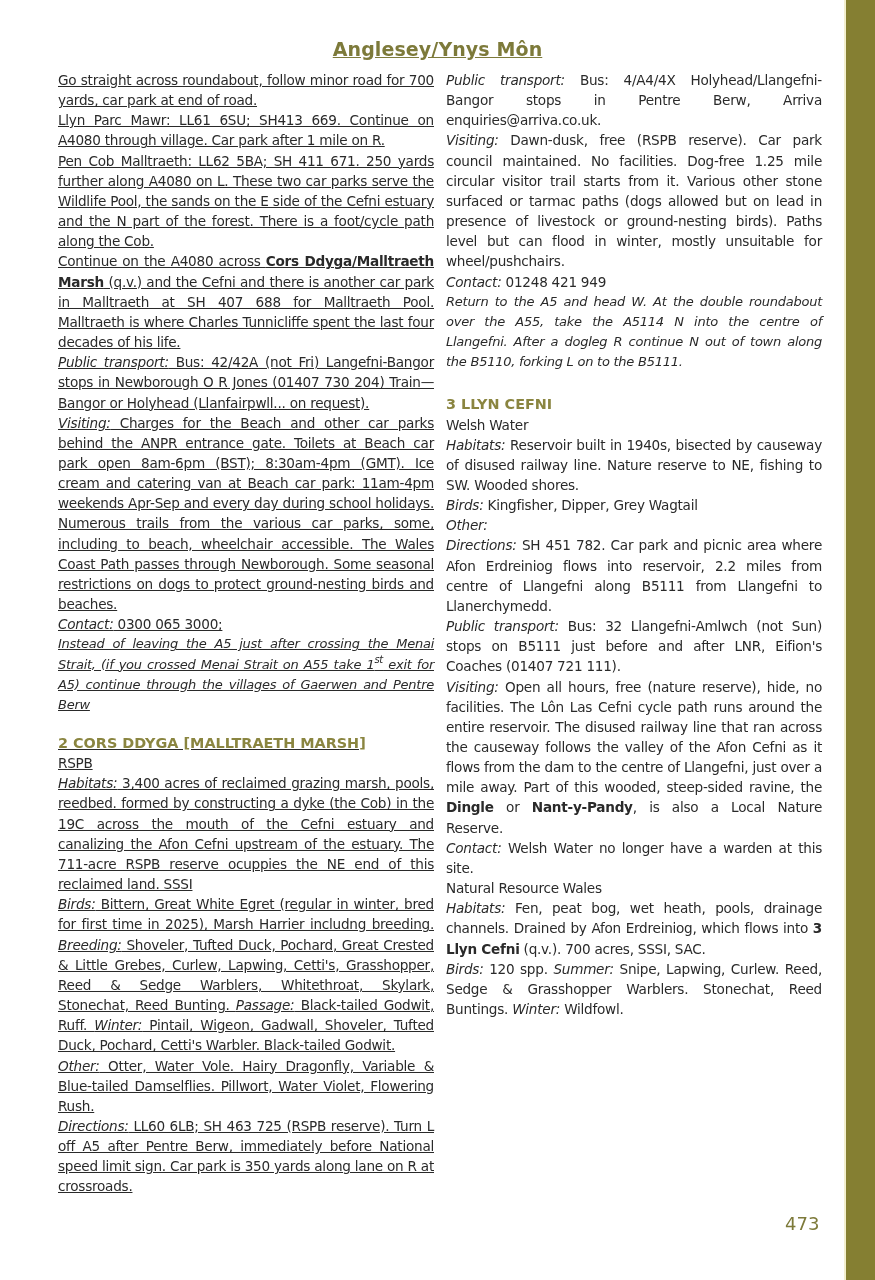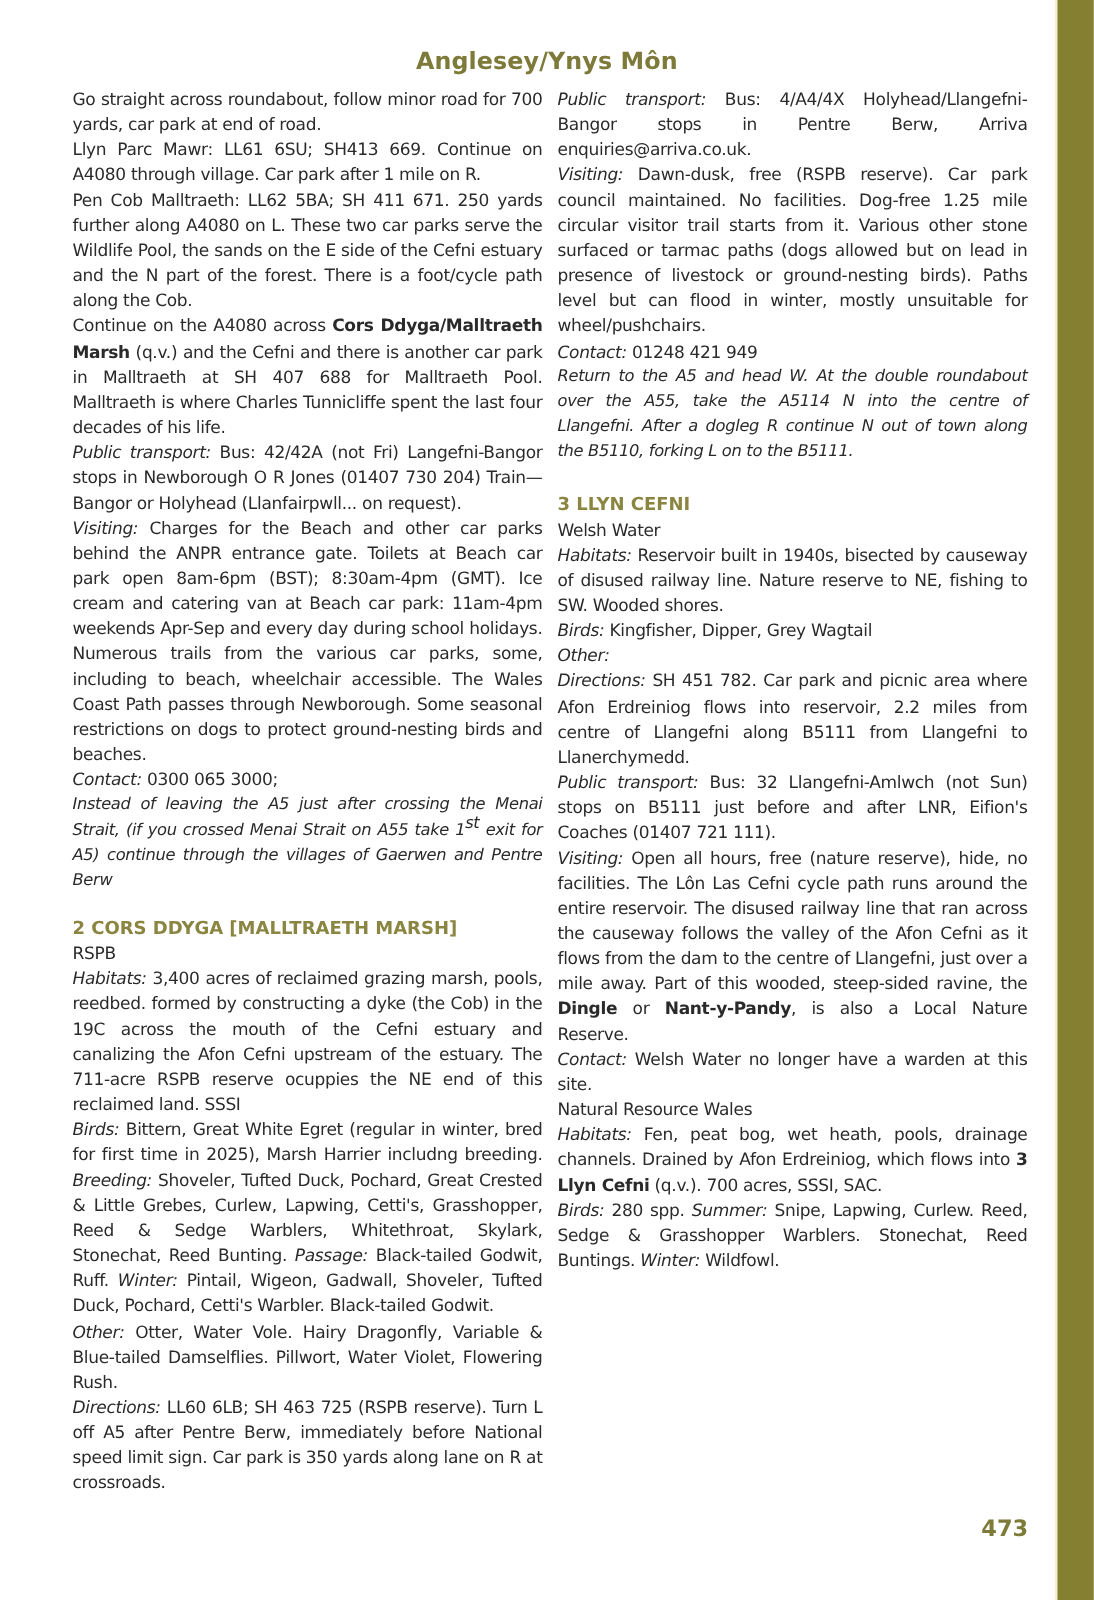--- a/index.html
+++ b/index.html
@@ -9,44 +9,44 @@
     color: #2a2a2a;
   }
   .sidebar-bar {
     position: absolute; top: 0; right: 0; width: 29px; height: 1280px;
     background: #857f32;
     border-left: 2px solid #f3efcf;
   }
   .running-head {
     position: absolute; top: 38px; left: 0; width: 875px; text-align: center;
     font-family: "DejaVu Sans", sans-serif; font-weight: bold;
-    font-size: 19px; color: #7d7a3a; letter-spacing: 0.1px;
+    font-size: 19px; color: #7d7a3a; letter-spacing: 0.1px; text-decoration: underline;
   }
   .col {
     position: absolute; top: 70px; width: 376px;
     font-size: 13.6px; line-height: 20.15px; text-align: justify;
     letter-spacing: -0.25px;
   }
-  .col-left { left: 58px; }
+  .col-left { left: 58px; text-decoration: underline; }
   .col-right { left: 446px; }
   .col p { margin: 0; }
   .lbl { font-style: italic; }
   .b { font-weight: bold; }
   .dir { font-style: italic; font-size: 13px; }
   .sec-title {
     color: #8a8540; font-weight: bold; font-size: 14.4px;
     margin: 14px 0 0 0 !important; letter-spacing: 0;
     text-align: left;
   }
   .org { text-align: left; }
   .page-number {
     position: absolute; top: 1213px; left: 785px;
-    font-size: 18px; color: #7d7a3a; font-weight: bold;
+    font-size: 18px; color: #7d7a3a;
   }
-  sup { font-size: 13px; line-height: 0; margin-top: 20px; }
+  sup { font-size: 10px; line-height: 0; margin-top: 20px; }
 </style>
 </head>
 <body>
 
 <div class="sidebar-bar"></div>
 
 <div class="running-head">Anglesey/Ynys Môn</div>
 
 <div class="col col-left">
   <p>Go straight across roundabout, follow minor road for 700 yards, car park at end of road.</p>
@@ -77,16 +77,16 @@
   <p><span class="lbl">Habitats:</span><span> Reservoir built in 1940s, bisected by causeway of  disused railway line. Nature reserve to NE, fishing to SW. Wooded shores.</span></p>
   <p><span class="lbl">Birds:</span><span> Kingfisher, Dipper, Grey Wagtail</span></p>
   <p><span class="lbl">Other:</span></p>
   <p><span class="lbl">Directions:</span><span> SH 451 782. Car park and picnic area where Afon Erdreiniog  flows into reservoir, 2.2 miles from centre of Llangefni along B5111 from Llangefni to Llanerchymedd.</span></p>
   <p><span class="lbl">Public transport:</span><span> Bus: 32 Llangefni-Amlwch (not Sun) stops on B5111 just before and after LNR, Eifion's Coaches (01407 721 111).</span></p>
   <p><span class="lbl">Visiting:</span><span> Open all hours, free (nature reserve), hide, no facilities. The Lôn Las Cefni cycle path runs around the entire reservoir. The disused railway line that ran across the causeway follows the valley of the Afon Cefni as it flows from the dam to the centre of Llangefni, just over a mile away.  Part of this wooded, steep-sided ravine, the </span><span class="b">Dingle</span><span> or </span><span class="b">Nant-y-Pandy</span><span>, is also a Local Nature Reserve.</span></p>
   <p><span class="lbl">Contact:</span><span> Welsh Water no longer have a warden at this site.</span></p>
 
   <p class="org">Natural Resource Wales</p>
   <p><span class="lbl">Habitats:</span><span> Fen, peat bog, wet heath, pools, drainage channels. Drained by Afon Erdreiniog, which flows into </span><span class="b">3 Llyn Cefni</span><span> (q.v.). 700 acres, SSSI, SAC.</span></p>
-  <p><span class="lbl">Birds:</span><span> 280 spp. </span><span class="lbl">Summer:</span><span> Snipe, Lapwing, Curlew. Reed, Sedge &amp; Grasshopper Warblers. Stonechat, Reed Buntings. </span><span class="lbl">Winter:</span><span> Wildfowl.</span></p>
+  <p><span class="lbl">Birds:</span><span> 120 spp. </span><span class="lbl">Summer:</span><span> Snipe, Lapwing, Curlew. Reed, Sedge &amp; Grasshopper Warblers. Stonechat, Reed Buntings. </span><span class="lbl">Winter:</span><span> Wildfowl.</span></p>
 </div>
 
 <div class="page-number">473</div>
 
 </body></html>

